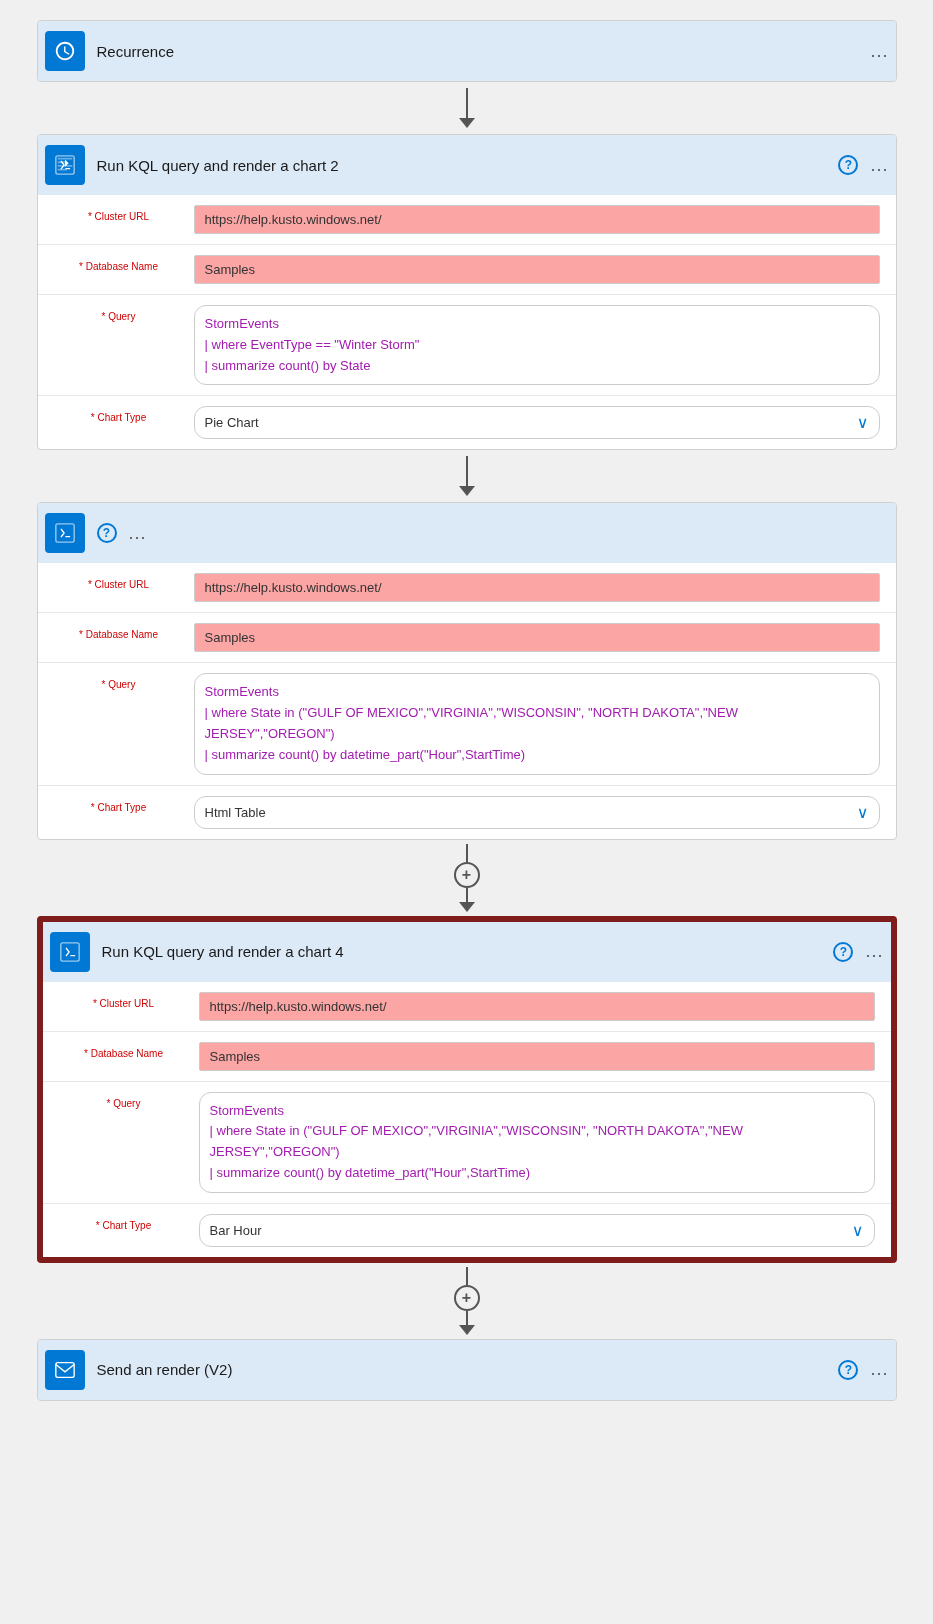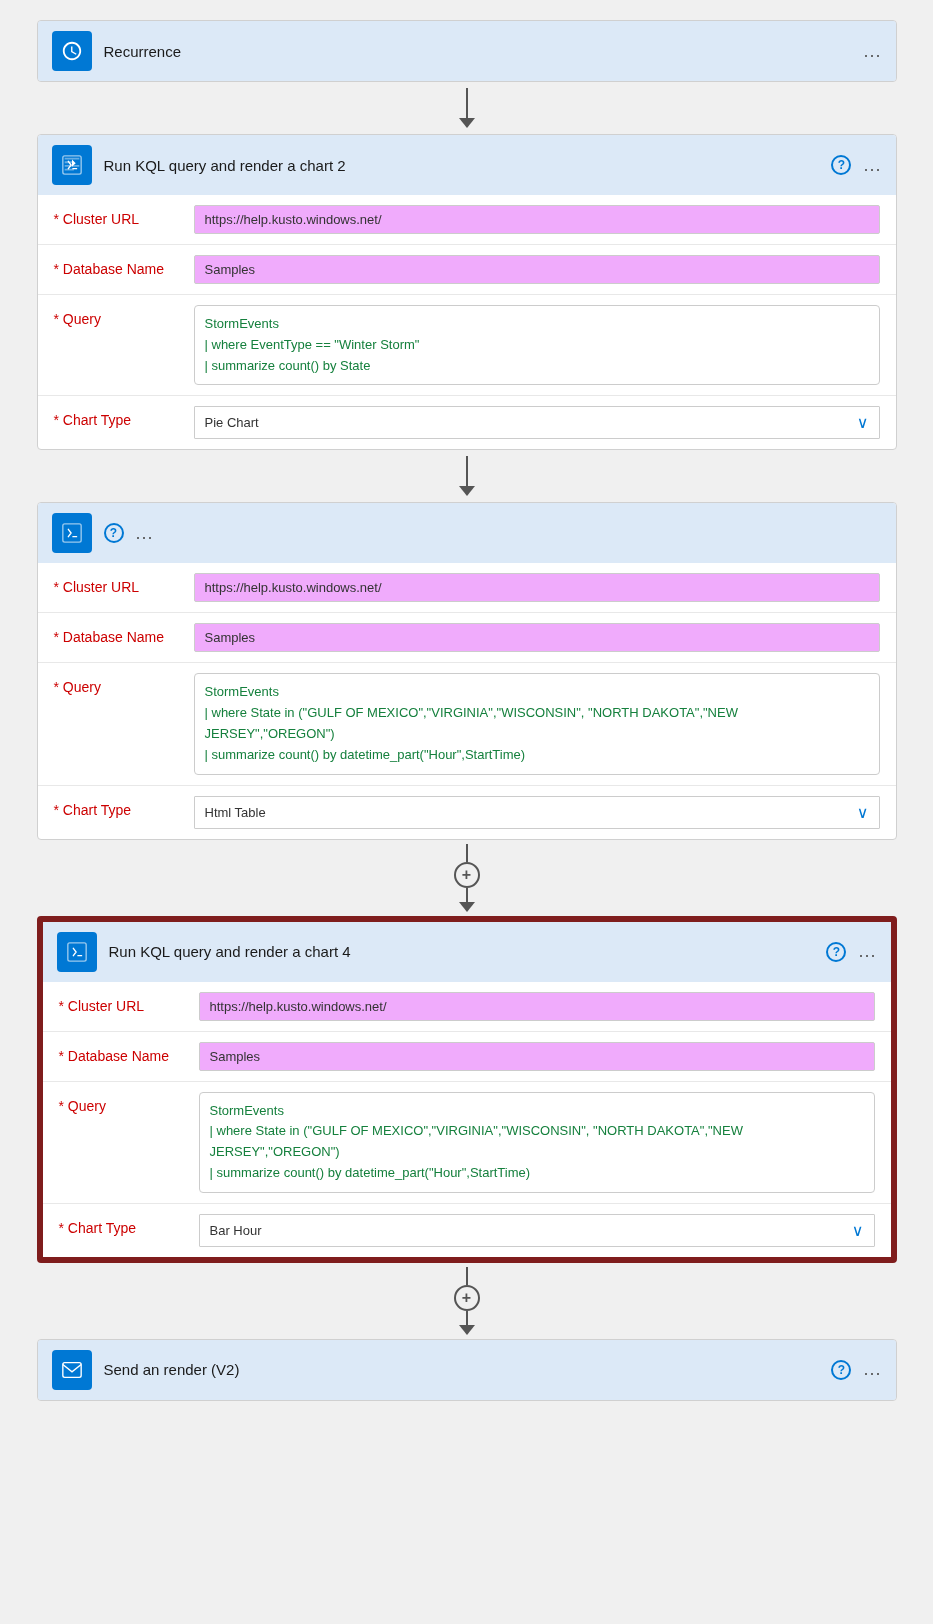--- a/index.html
+++ b/index.html
@@ -30,21 +30,21 @@
     }
 
     .card.active {
       border: 6px solid #7f1d1d;
     }
 
     .card-header {
       display: flex;
       align-items: center;
       background: #dce9f7;
-      padding: 10px 14px;
+      padding: 10px 7px;
       gap: 12px;
     }
 
     .card-icon {
       width: 40px;
       height: 40px;
       background: #0078d4;
       border-radius: 4px;
       display: flex;
       align-items: center;
@@ -105,53 +105,54 @@
     }
 
     .field-row:last-child {
       border-bottom: none;
     }
 
     .field-label {
       width: 130px;
       flex-shrink: 0;
       color: #c00;
-      font-size: 14px;
+      font-size: 10px;
       padding-top: 6px;
+      text-align: center;
     }
 
     .field-input {
       flex: 1;
     }
 
     .input-box {
       width: 100%;
       border: 1px solid #ccc;
       border-radius: 2px;
       padding: 6px 10px;
       font-size: 13px;
       color: #333;
-      background: #f0abfc;
+      background: #fca5a5;
     }
 
     .input-box-multiline {
       width: 100%;
       border: 1px solid #ccc;
-      border-radius: 4px;
+      border-radius: 12px;
       padding: 8px 10px;
       font-size: 13px;
-      color: #15803d;
+      color: #a21caf;
       background: #fff;
       line-height: 1.6;
     }
 
     .select-box {
       width: 100%;
       border: 1px solid #ccc;
-      border-radius: 1px;
+      border-radius: 12px;
       padding: 6px 10px;
       font-size: 13px;
       color: #333;
       background: #fff;
       display: flex;
       align-items: center;
       justify-content: space-between;
       cursor: pointer;
     }
 

